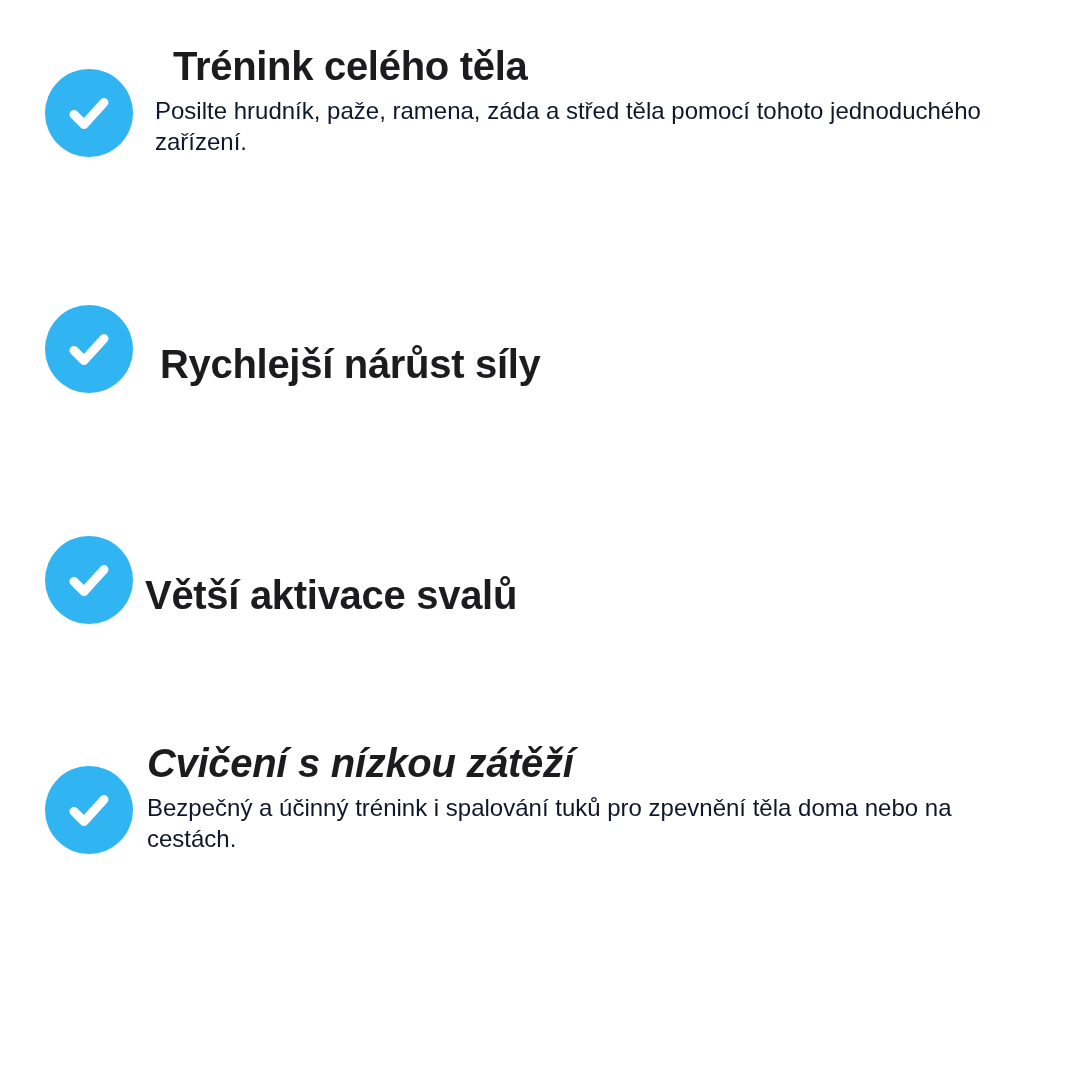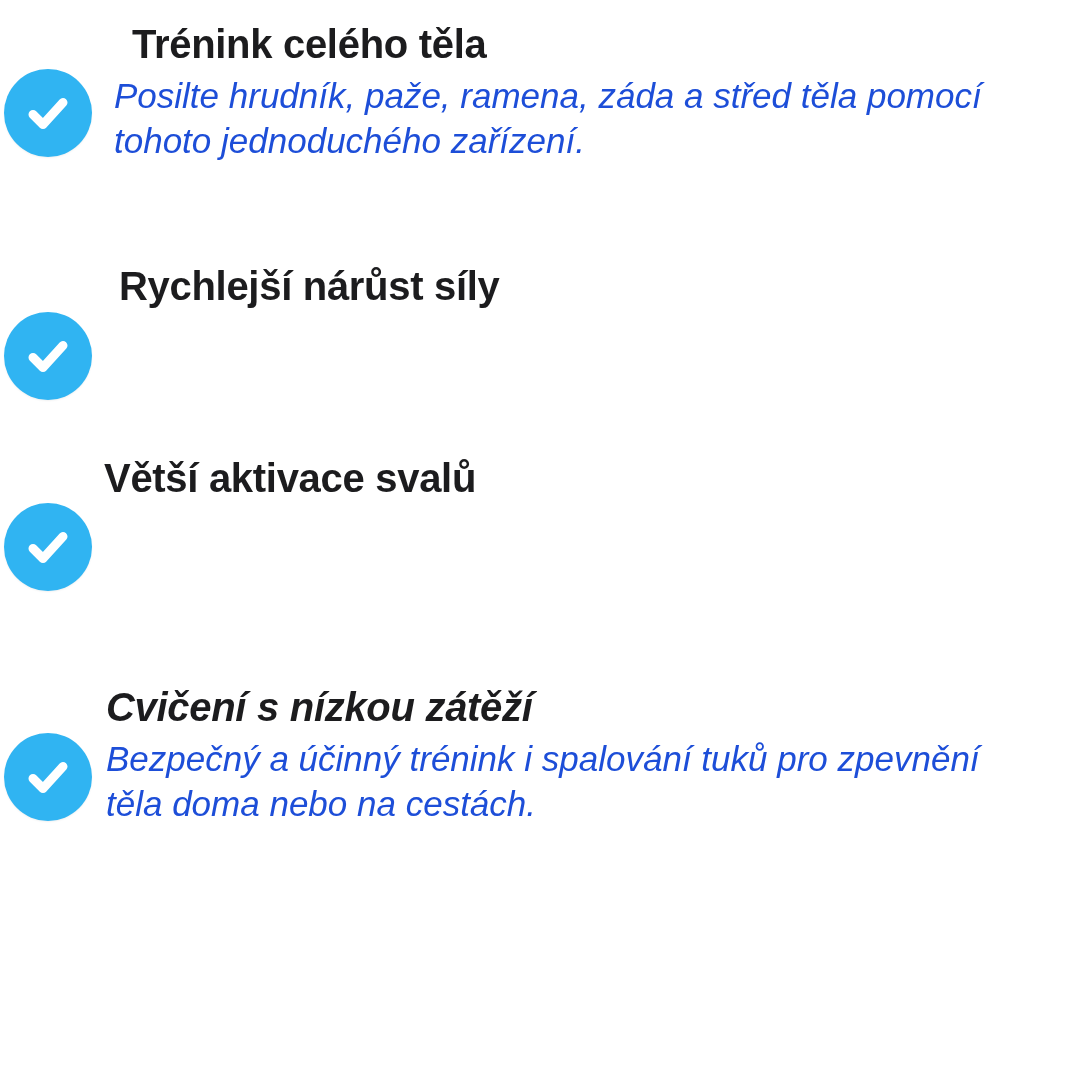--- a/index.html
+++ b/index.html
@@ -23,27 +23,28 @@
   }
   .feature-list {
     position: absolute;
     left: 0;
     top: 0;
     width: 1080px;
   }
   .feature {
     position: relative;
     display: flex;
-    align-items: flex-start;
+    align-items: flex-end;
     box-sizing: border-box;
+    padding-left: 41px;
   }
   
   .feature.f0 { margin-top: 22px; }
   .feature.f1 { margin-top: 100px; }
-  .feature.f2 { margin-top: 56px; }
+  .feature.f2 { margin-top: 96px; }
   .feature.f3 { margin-top: 94px; }
 
   .icon-wrap {
     flex: 0 0 auto;
     width: 96px;
     display: flex;
     justify-content: center;
   }
   .check-badge {
     width: 88px;
@@ -67,27 +68,26 @@
   .f-title {
     font-size: 40px;
     font-weight: bold;
     color: #1c1c1e;
     letter-spacing: -0.3px;
     line-height: 1.12;
     margin: 0 0 6px 0;
     white-space: nowrap;
   }
   .f-desc {
-    font-size: 35px;
+    font-size: 24px;
     font-weight: 400;
-    color: #1d4ed8;
+    color: #0f172a;
     line-height: 1.30;
     margin: 0;
     max-width: 880px;
-    font-style: italic;
   }
   
   .f0 .icon-wrap { margin-top: 47px; }
   .f1 .icon-wrap { margin-top: 48px; }
   .f2 .icon-wrap { margin-top: 47px; }
   .f3 .icon-wrap { margin-top: 48px; }
 
   .f0 .text-col { padding-left: 18px; }
   .f1 .text-col { padding-left: 6px; }
   .f2 .text-col { padding-left: 8px; }

